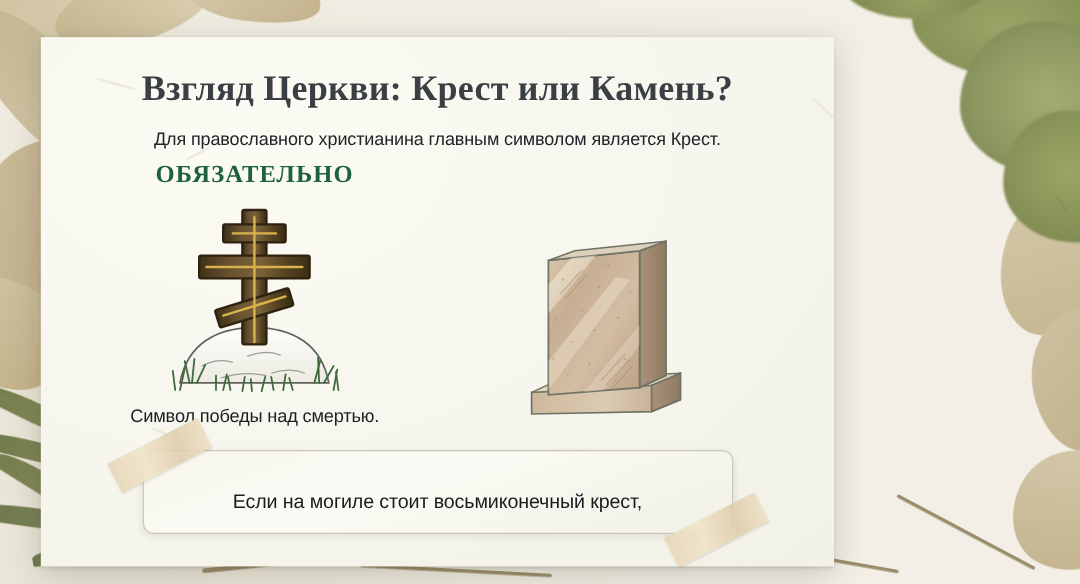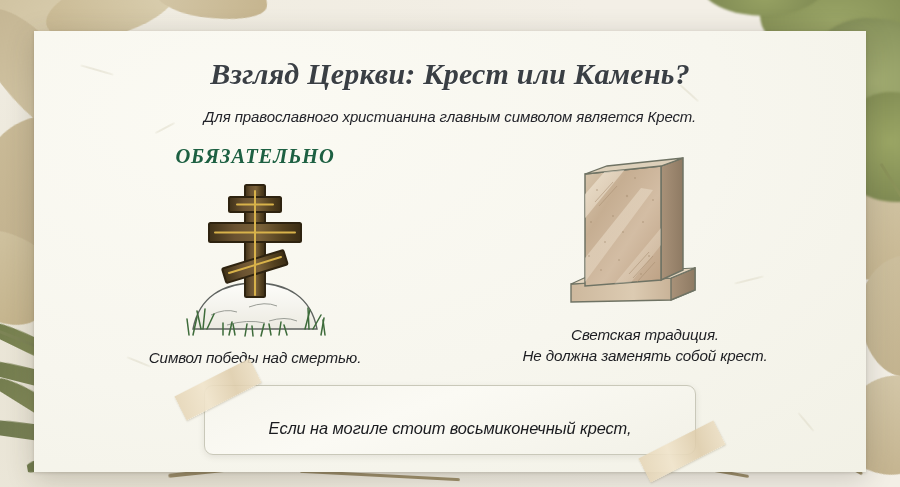--- a/index.html
+++ b/index.html
@@ -31,25 +31,24 @@
   .twig { position:absolute; background:#9c8d6a; filter:blur(.5px); border-radius:2px; }
   .blade {
     position:absolute;
     border-radius:50% 8% 50% 8%;
     filter:blur(.5px);
   }
 
   
   #card {
     position:absolute;
-    left:34px; top:31px; width:832px; height:441px;
+    left:34px; top:31px; width:661px; height:441px;
     background:
       radial-gradient(ellipse at 25% 20%, #fbfaf3 0%, #f7f6ee 55%, #f2f1e6 100%);
     box-shadow:0 6px 26px rgba(60,55,40,.22), 0 1px 3px rgba(60,55,40,.18);
-    font-style:italic;
   }
   #card .fiber { position:absolute; inset:0; overflow:hidden; opacity:.5; }
   #card .fiber i {
     position:absolute; display:block; background:#ddd9c6;
     border-radius:40%; filter:blur(.35px);
   }
 
   .inner { position:relative; width:100%; height:100%; padding:0 26px; }
 
   h1.title {
@@ -65,21 +64,22 @@
   p.subtitle {
     text-align:center;
     font-size:15px;
     color:#23242a;
     margin-top:17px;
     letter-spacing:-.1px;
   }
 
   .columns {
     display:flex;
-    margin-top:20px;
+    margin-top:10px;
+    align-items:flex-end;
   }
   .col { flex:1; display:flex; flex-direction:column; align-items:center; }
 
   .col-head {
     font-family:"Liberation Serif", serif;
     font-weight:700;
     font-size:20.5px;
     color:#1d6042;
     letter-spacing:.9px;
   }
@@ -324,24 +324,20 @@
                   <circle cx="68" cy="76" r="1"></circle>
                     <circle cx="98" cy="44" r="1"></circle>
                   <circle cx="34" cy="100" r="1"></circle>
                     <circle cx="86" cy="118" r="1"></circle>
                 </g>
               </g>
             </g>
           </svg>
         </div>
 
-        <div class="caption">
-          <div>Светская традиция.</div>
-          <div>Не должна заменять собой крест.</div>
-        </div>
       </div>
 
     </div>
 
     <div class="concl-wrap">
       <div class="tape tl"></div>
       <div class="tape br"></div>
       <div class="concl">
         <div>Если на могиле стоит восьмиконечный крест,</div>
       </div>

